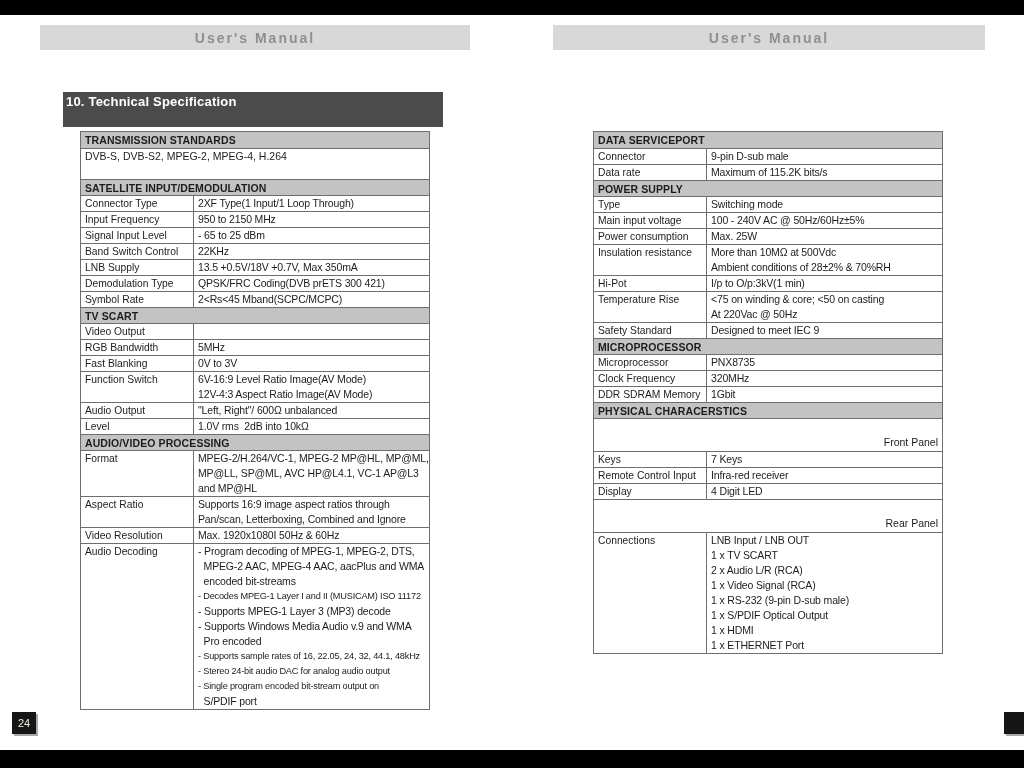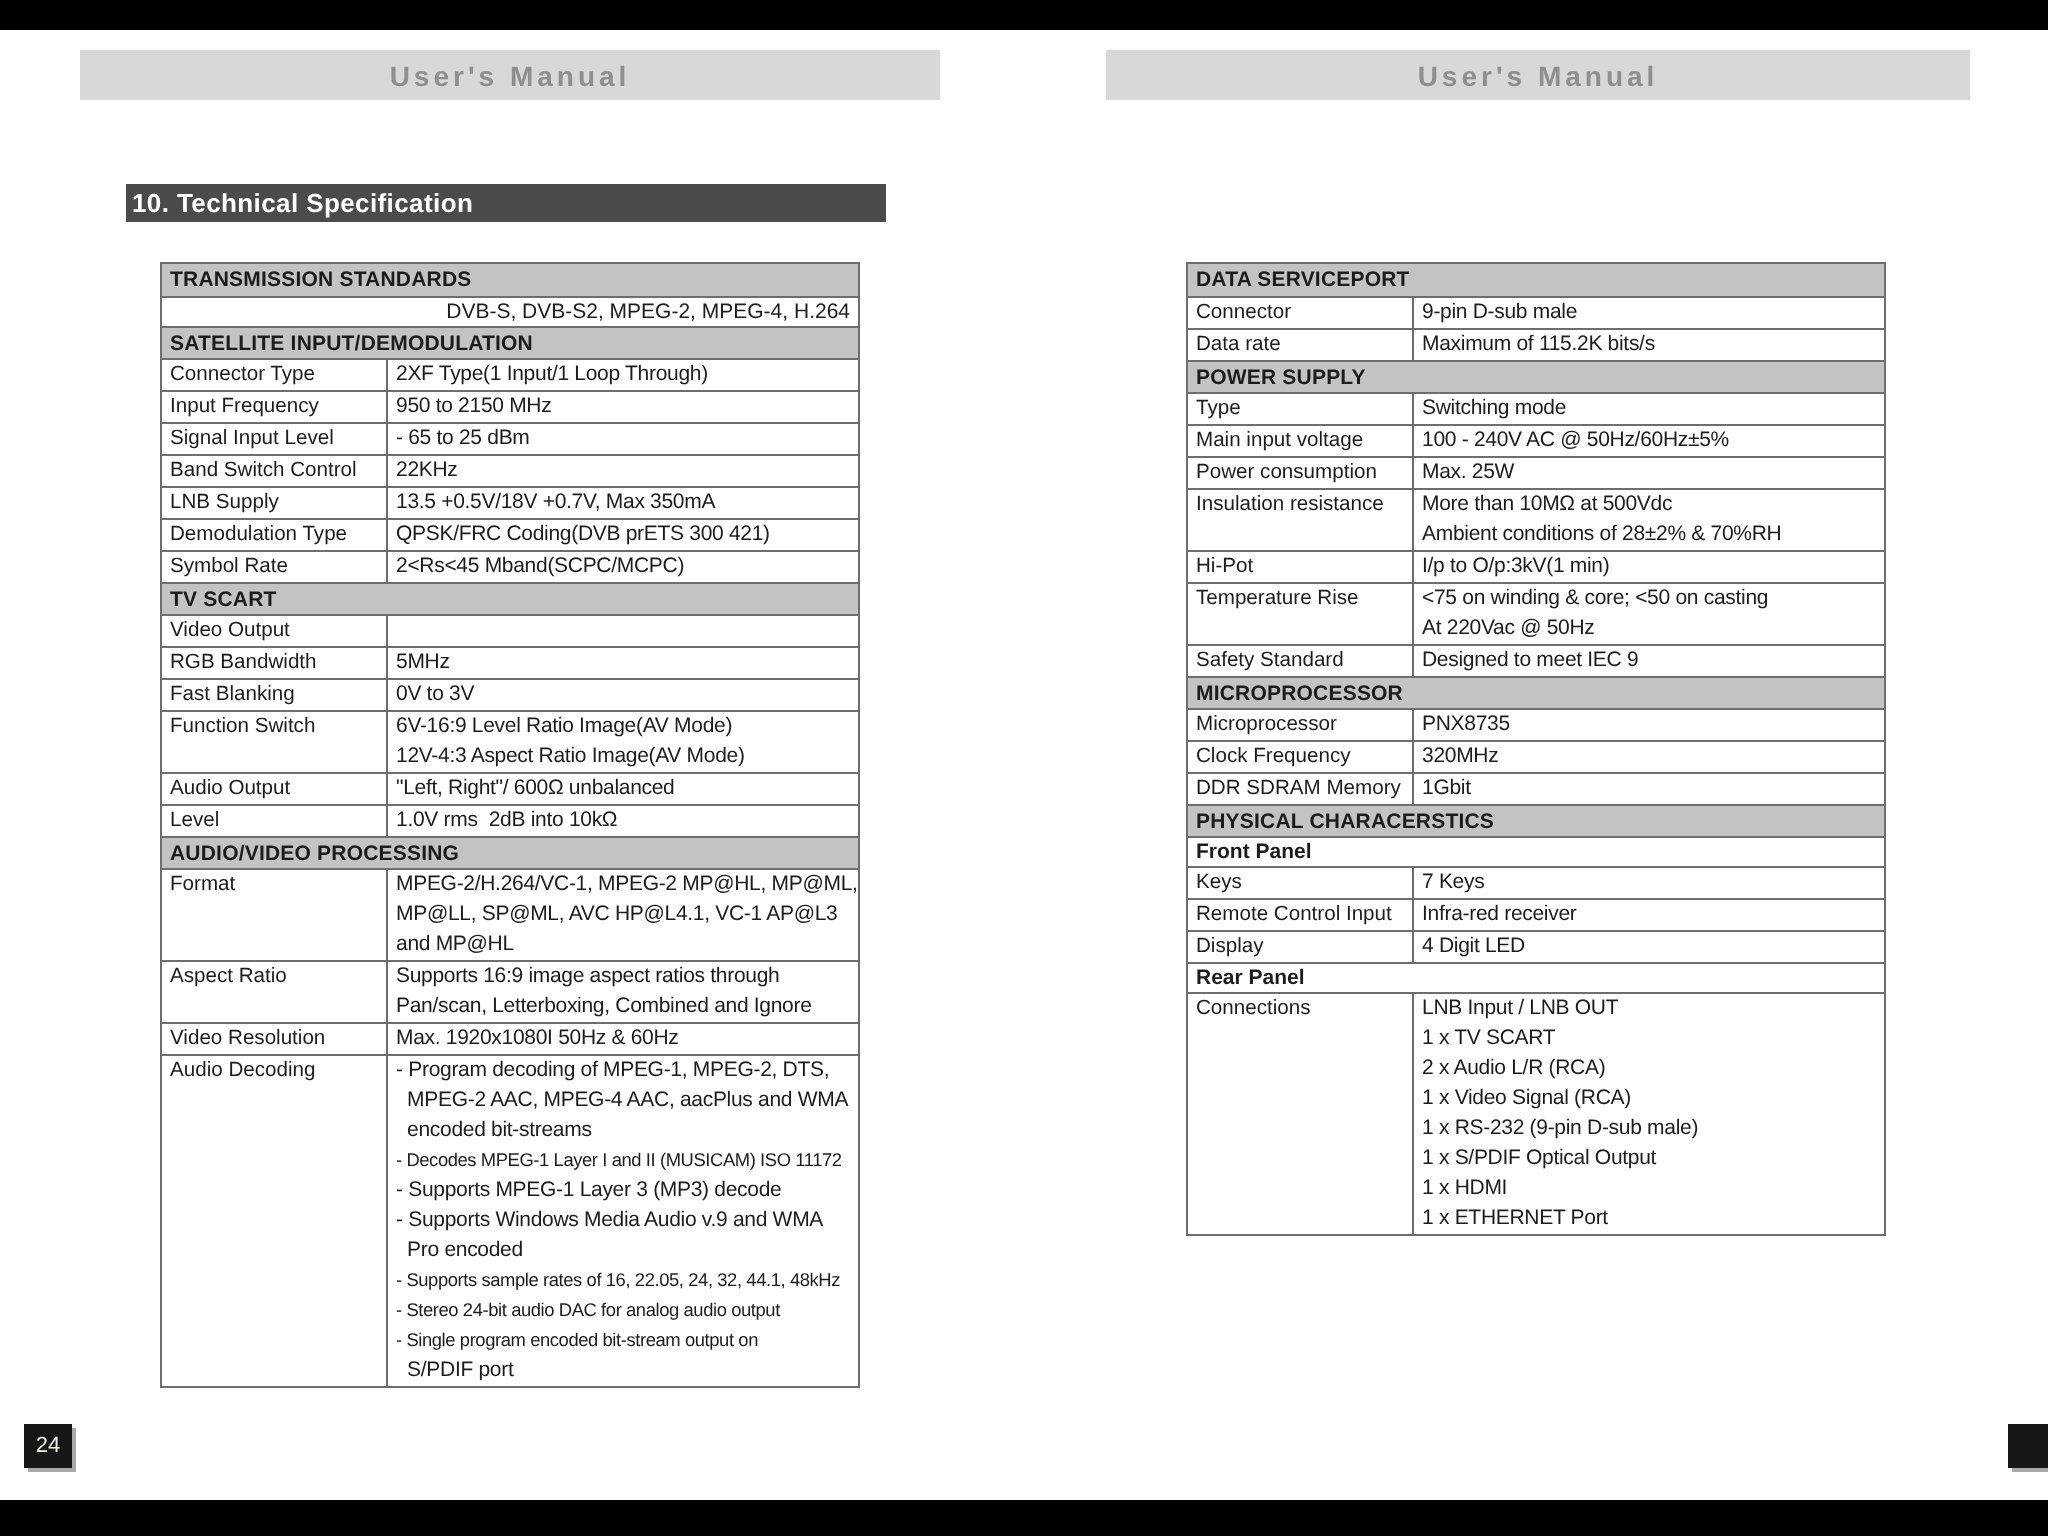--- a/index.html
+++ b/index.html
@@ -22,41 +22,41 @@
   .banner{
     position:absolute;top:25px;height:25px;background:var(--banner-bg);
     display:flex;align-items:center;justify-content:center;
   }
   .banner.left{left:40px;width:430px;}
   .banner.right{left:553px;width:432px;}
   .banner span{
     color:var(--banner-text);font-weight:bold;font-size:14px;letter-spacing:2px;
   }
   .title-bar{
-    position:absolute;left:63px;top:92px;width:380px;height:19px;
+    position:absolute;left:63px;top:92px;width:380px;height:35px;
     background:var(--title-bar-bg);color:var(--title-bar-text);
     font-weight:bold;font-size:13px;line-height:19px;padding-left:3px;
     letter-spacing:0.2px;
   }
   .spec-table{
     position:absolute;top:131px;width:350px;
     border:1px solid var(--border);
     background:var(--page-bg);
     font-size:10.5px;
   }
   .spec-table.left{left:80px;}
   .spec-table.right{left:593px;}
   .row{min-height:15px;}
   .row + .row{border-top:1px solid var(--border);}
   .row.section{
     background:var(--section-bg);height:16px;line-height:16px;
     font-weight:bold;padding:0 4px;letter-spacing:0.1px;
   }
-  .row.full{height:15px;line-height:15px;padding:0 4px;white-space:pre;text-align:right;}
-  .row.subheader{height:15px;line-height:15px;padding:0 4px;font-weight:bold;}
+  .row.full{height:31px;line-height:15px;padding:0 4px;white-space:pre;}
+  .row.subheader{height:15px;line-height:15px;padding:16px 4px;font-weight:normal;text-align:right;}
   .row.pair{display:flex;}
   .cell.label{
     width:113px;flex:0 0 113px;border-right:1px solid var(--border);
     padding:0 3px 0 4px;line-height:15px;font-size:10.3px;white-space:pre;
     overflow:hidden;
   }
   .cell.value{flex:1;padding:0 2px 0 4px;overflow:hidden;}
   .val-line{height:15px;line-height:15px;white-space:pre;letter-spacing:-0.15px;}
   .val-line.tight{font-size:9.2px;letter-spacing:-0.2px;}
   .pagenum{

